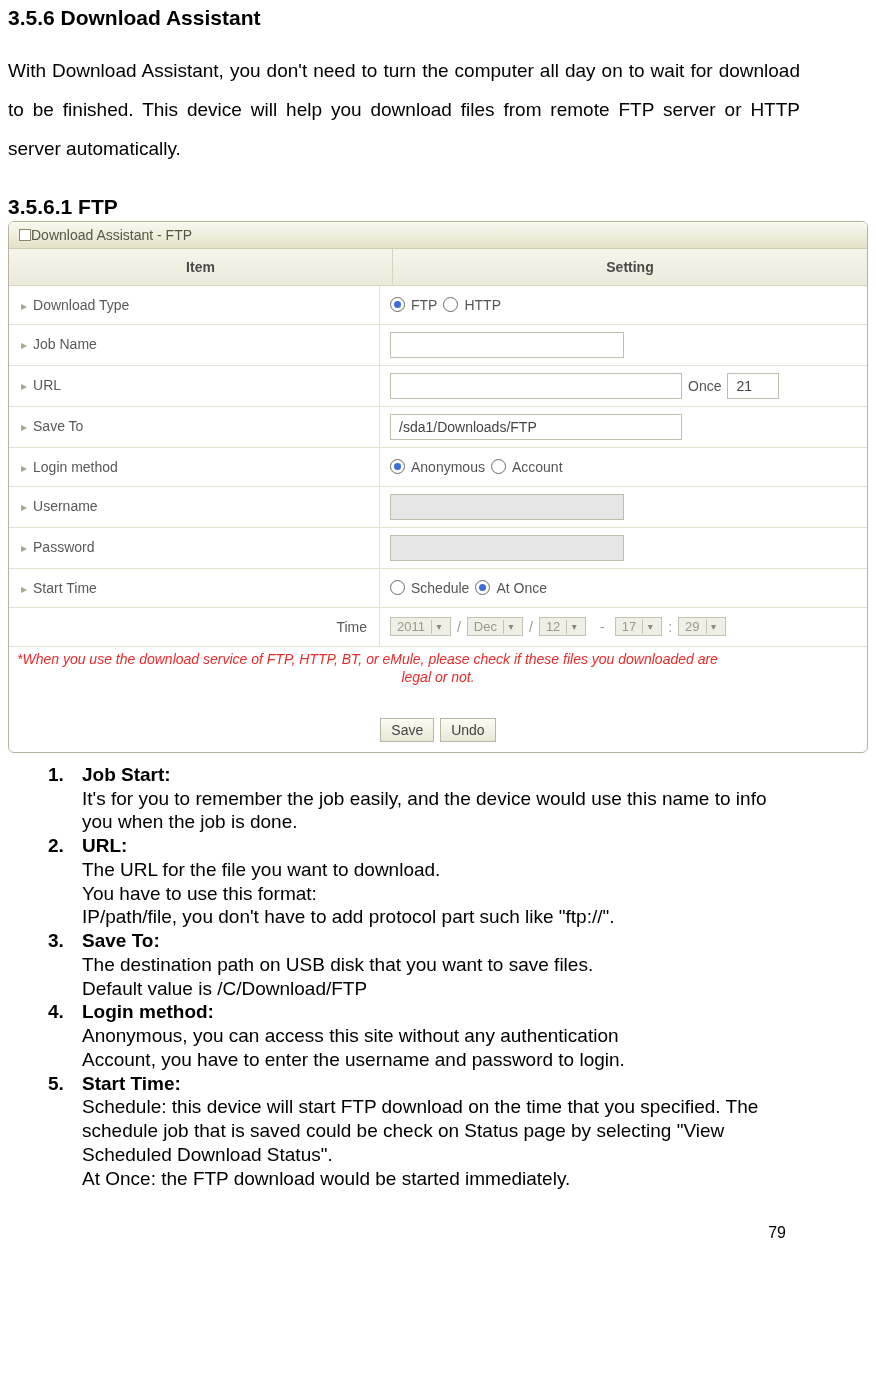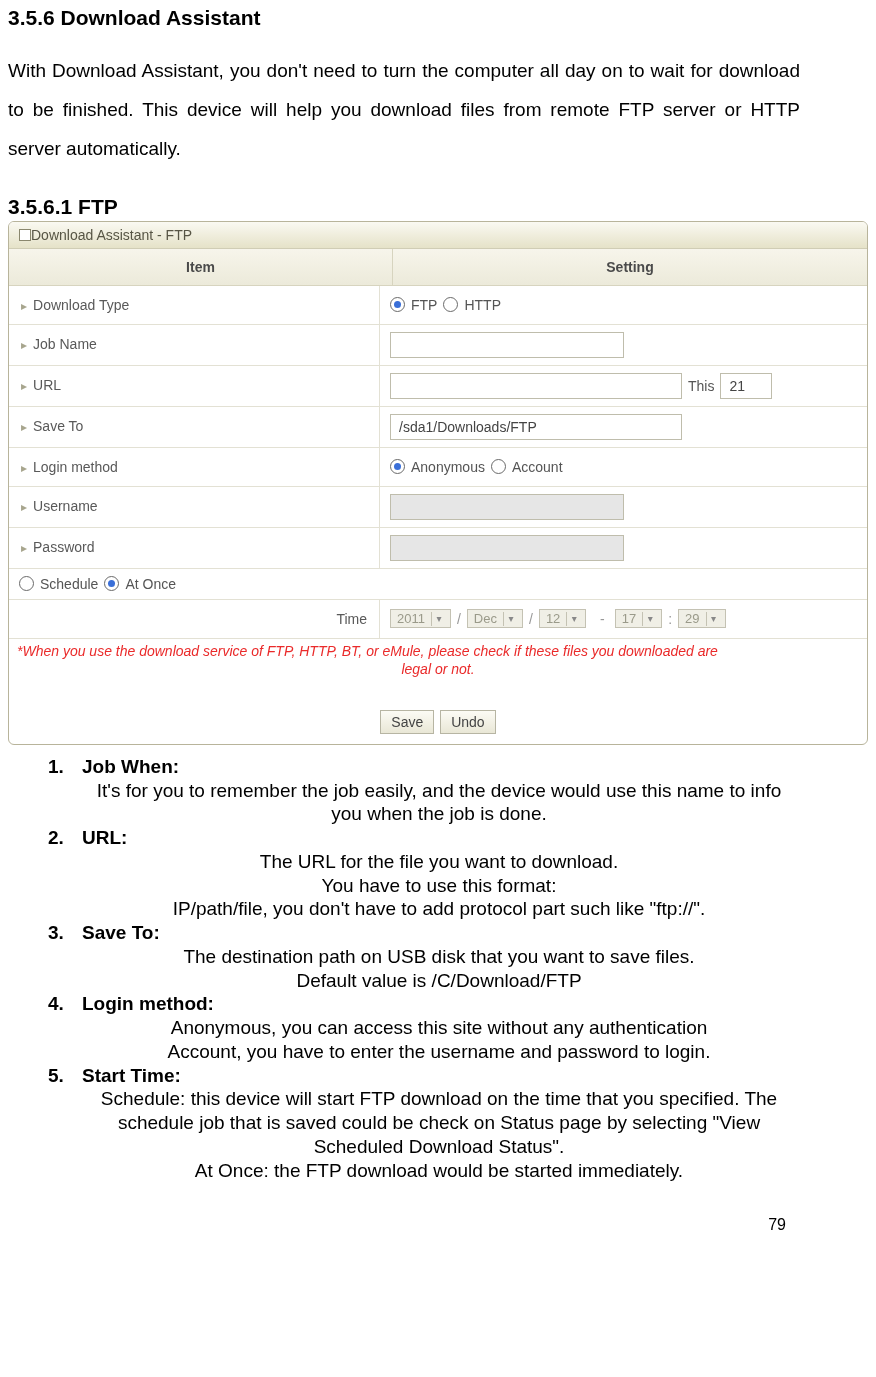--- a/index.html
+++ b/index.html
@@ -162,21 +162,21 @@
   }
 
   .list-block {
     padding: 0 4px 0 40px;
     font-size: 19px;
     line-height: 1.25;
   }
   .li { margin: 0 0 0 0; }
   .li .num { display: inline-block; width: 34px; font-weight: bold; }
   .li .lbl { font-weight: bold; }
-  .desc { margin-left: 34px; text-align: center; }
+  .desc { margin-left: 34px; }
 
   .pageno {
     text-align: right;
     padding: 34px 14px 10px 0;
     font-size: 16px;
     color: #000;
   }
 </style>
 </head>
 <body>
@@ -217,21 +217,21 @@
       <div class="lcell"><span class="arrow">▸</span><span>Job Name</span></div>
       <div class="rcell">
         <input type="text" class="tf w180" value="" style="">
       </div>
     </div>
 
     <div class="row">
       <div class="lcell"><span class="arrow">▸</span><span>URL</span></div>
       <div class="rcell">
         <input type="text" class="tf w280" value="" style="">
-        <span class="rlabel">This</span>
+        <span class="rlabel">Once</span>
         <input type="text" class="tf w40" value="21" style="">
       </div>
     </div>
 
     <div class="row">
       <div class="lcell"><span class="arrow">▸</span><span>Save To</span></div>
       <div class="rcell">
         <input type="text" class="tf w280" value="/sda1/Downloads/FTP" style="">
       </div>
     </div>
@@ -254,20 +254,21 @@
     </div>
 
     <div class="row">
       <div class="lcell"><span class="arrow">▸</span><span>Password</span></div>
       <div class="rcell">
         <input type="text" class="tf dis" disabled="" value="" style="">
       </div>
     </div>
 
     <div class="row">
+      <div class="lcell"><span class="arrow">▸</span><span>Start Time</span></div>
       <div class="rcell">
         <span class="radio"></span>
           <span class="rlabel">Schedule</span>
         <span class="radio checked"></span>
           <span class="rlabel">At Once</span>
       </div>
     </div>
 
     <div class="row">
       <div class="lcell right"><span>Time</span></div>
@@ -304,21 +305,21 @@
 
     <div class="btnbar">
       <span class="btn">Save</span>
       <span class="btn">Undo</span>
     </div>
 
   </div>
 
   <div class="list-block">
     <div class="li">
-      <span class="num">1.</span><span class="lbl">Job When:</span>
+      <span class="num">1.</span><span class="lbl">Job Start:</span>
       <div class="desc">It's for you to remember the job easily, and the device would use this name to info you when the job is done.</div>
     </div>
     <div class="li">
       <span class="num">2.</span><span class="lbl">URL:</span>
       <div class="desc">The URL for the file you want to download.</div>
       <div class="desc">You have to use this format:</div>
       <div class="desc">IP/path/file, you don't have to add protocol part such like "ftp://".</div>
     </div>
     <div class="li">
       <span class="num">3.</span><span class="lbl">Save To:</span>

